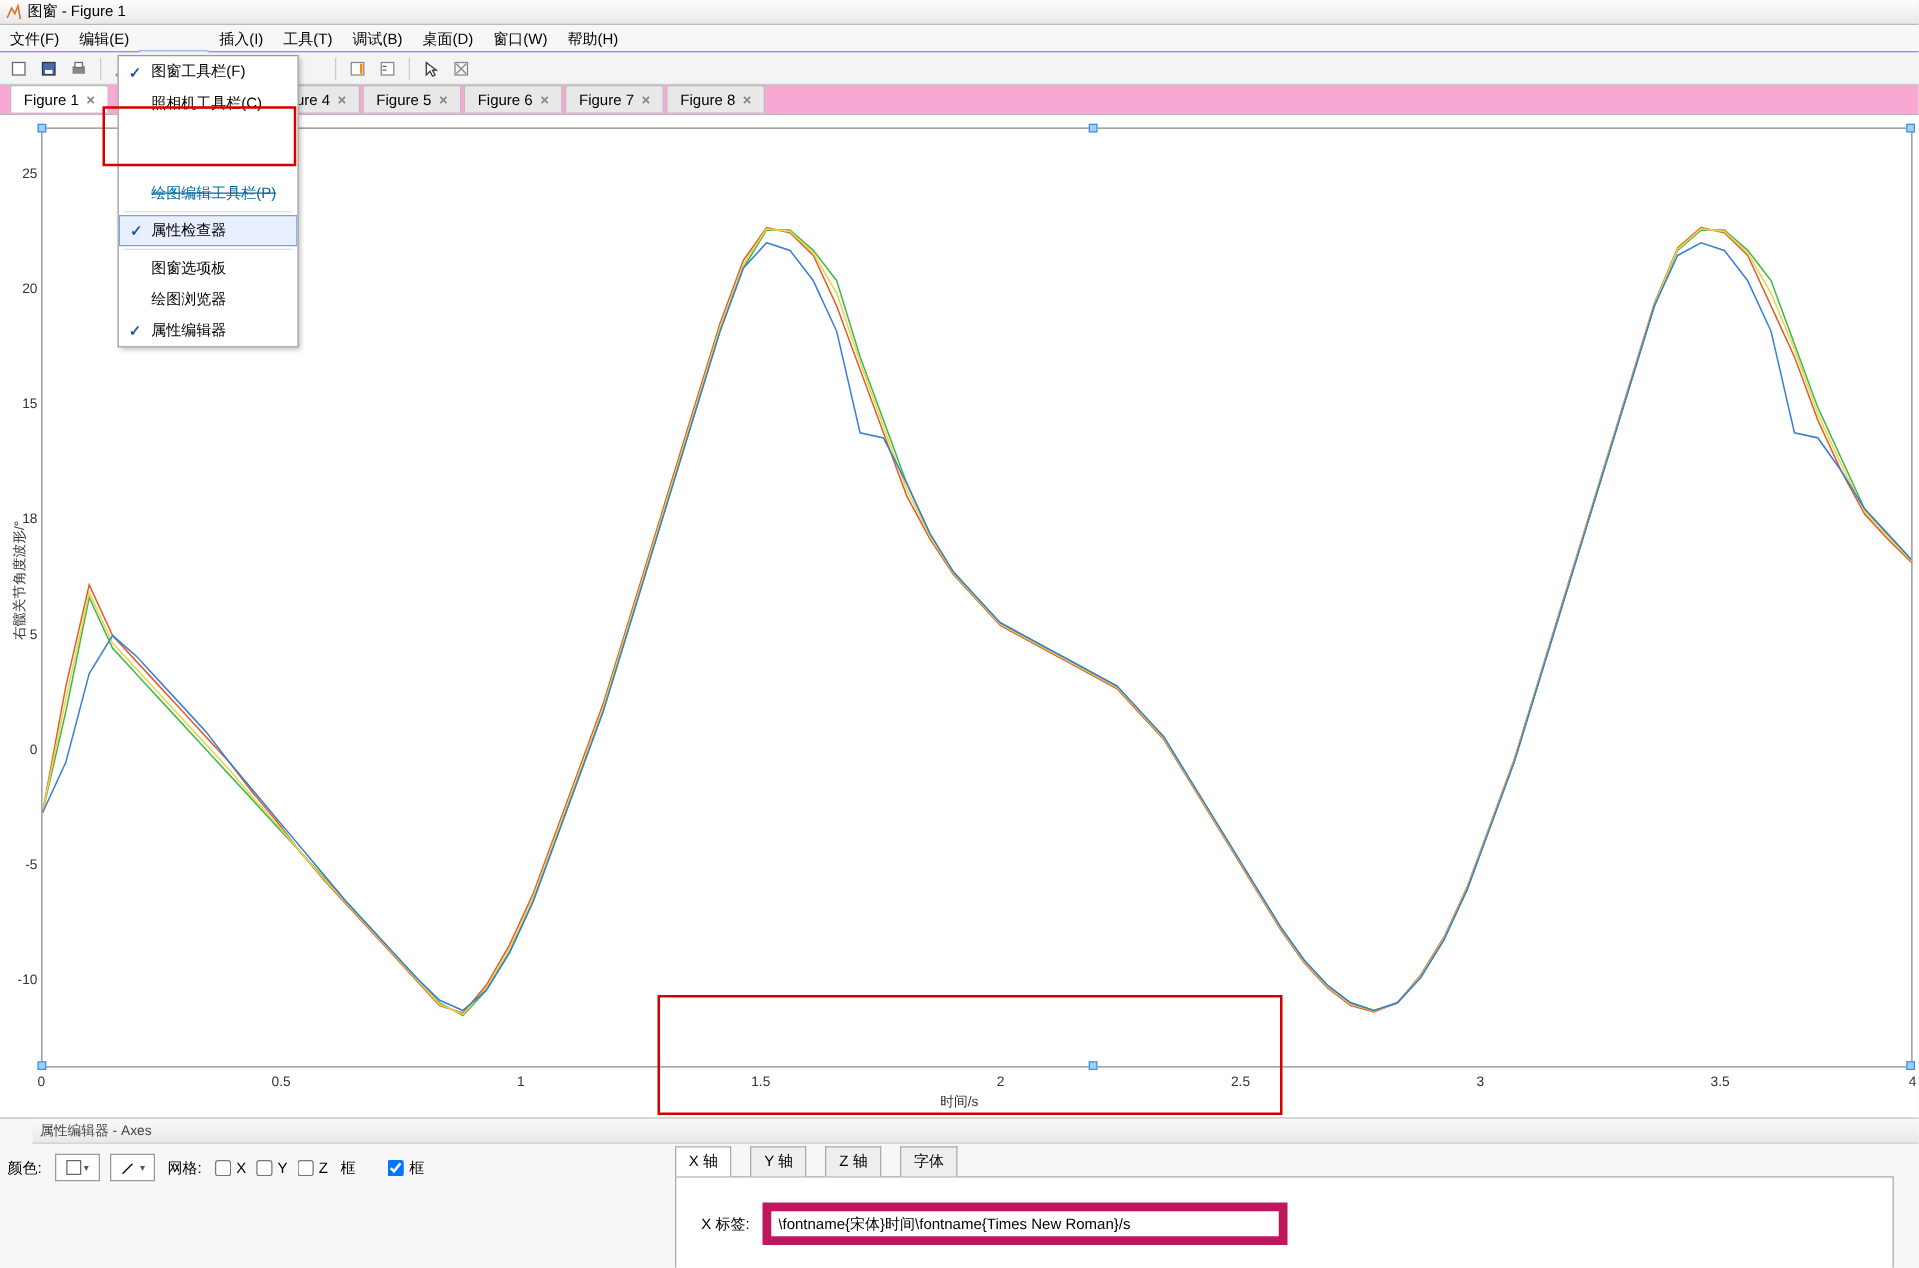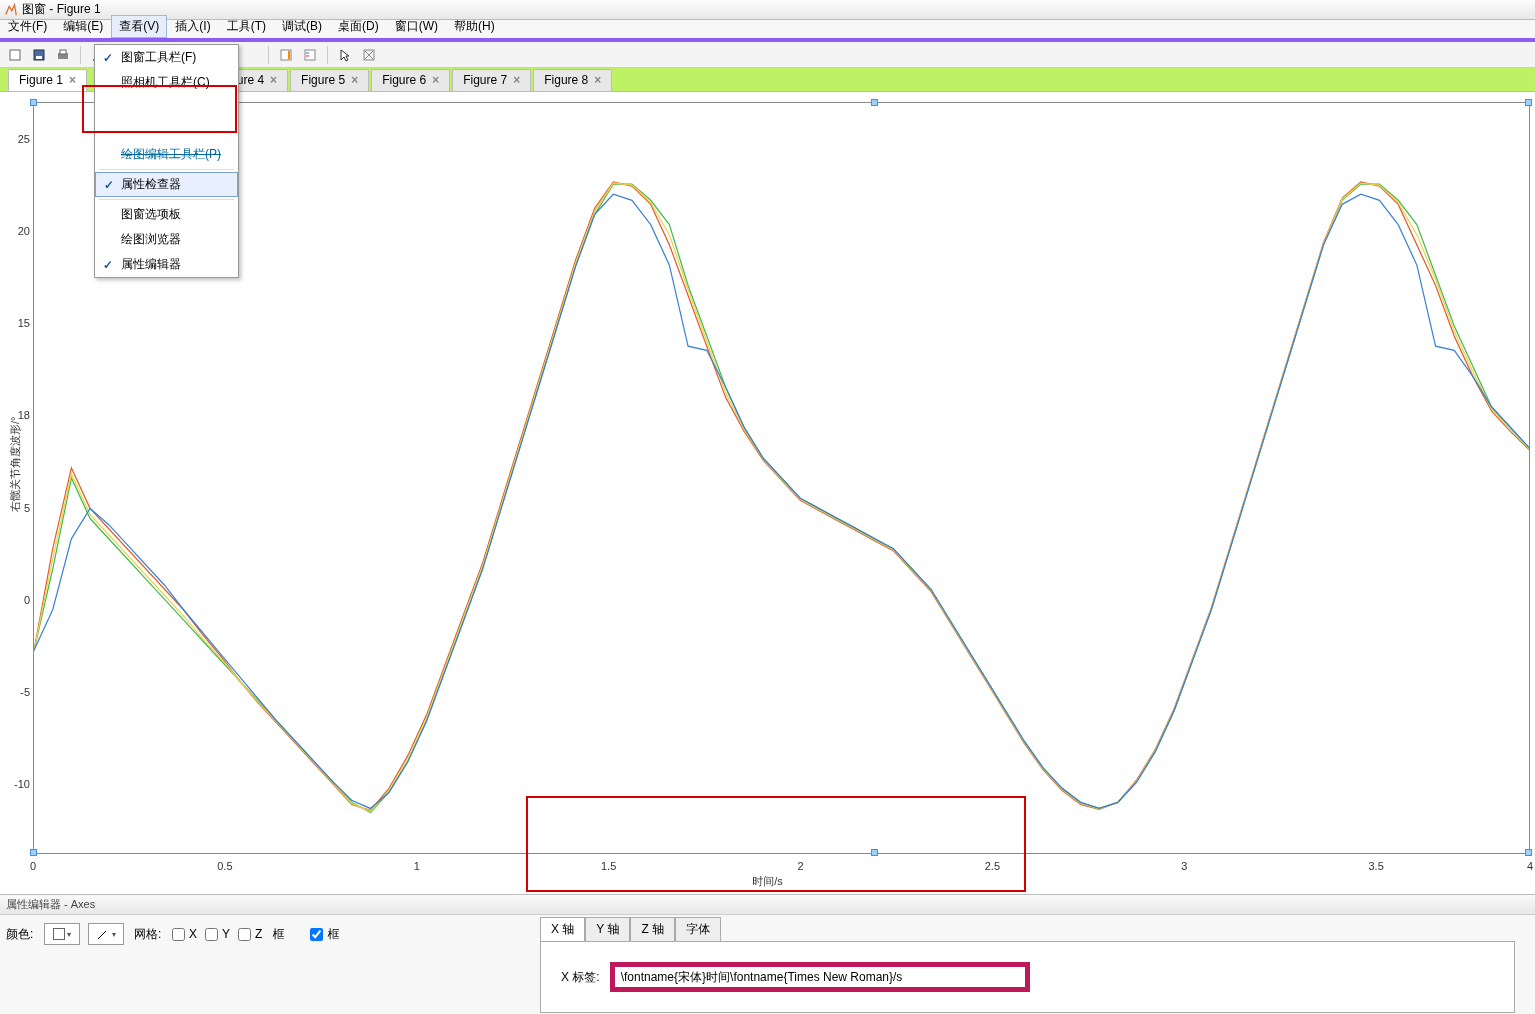--- a/index.html
+++ b/index.html
@@ -2,29 +2,29 @@
 <html><head>
 <meta charset="utf-8">
 <style>
 * { box-sizing: border-box; margin: 0; padding: 0; font-family: "Microsoft YaHei", Tahoma, sans-serif; font-size: 12px; }
 body { width: 1535px; height: 1014px; background: #f0f0f0; overflow: hidden; display: flex; flex-direction: column; }
 
 .titlebar { height: 20px; background: linear-gradient(#fdfdfd,#e8e8e8); border-bottom: 1px solid #bbb; display: flex; align-items: center; padding: 0 4px; gap: 4px; }
 .titlebar .mlicon { width: 14px; height: 14px; display: inline-block; }
 .titlebar .mlicon svg { width: 14px; height: 14px; }
 
-.menubar { height: 22px; background: #f7f7f7; border-bottom: 4px solid #8b5cf6; display: flex; align-items: flex-end; }
+.menubar { height: 22px; background: #f7f7f7; border-bottom: 1px solid #8b5cf6; display: flex; align-items: flex-start; }
 .menubar .menuitem { padding: 3px 8px; cursor: default; display: flex; align-items: center; }
 .menubar .menuitem.active { background: #e6eefb; border: 1px solid #a0b8e0; padding: 2px 7px; margin-top: 20px; }
 
 .toolbar { height: 26px; background: #f4f4f4; border-bottom: 1px solid #ccc; display: flex; align-items: center; padding: 0 4px; gap: 2px; }
 .tbbtn { width: 22px; height: 22px; border: 1px solid transparent; display: flex; align-items: center; justify-content: center; cursor: default; border-radius: 2px; }
 .tbsep { width: 1px; height: 18px; background: #ccc; margin: 0 4px; }
 
-.tabbar { height: 24px; background: #bef264; border-bottom: 1px solid #bbb; display: flex; align-items: center; padding: 0 8px; gap: 0; }
+.tabbar { height: 24px; background: #f9a8d4; border-bottom: 1px solid #bbb; display: flex; align-items: flex-start; padding: 0 8px; gap: 0; }
 .tab { height: 22px; padding: 0 10px; border: 1px solid #bbb; border-bottom: none; background: #e8e8e8; margin-right: 2px; display: flex; align-items: center; gap: 6px; border-radius: 2px 2px 0 0; }
 .tab.active { background: #fff; }
 .tab .close { color: #888; font-weight: bold; }
 
 .workarea { flex: 1; background: #fff; position: relative; }
 .plot { position: absolute; left: 33px; top: 10px; right: 5px; bottom: 40px; border: 1px solid #888; }
 .ylabel { position: absolute; left: 0px; top: 45%; transform: rotate(-90deg); transform-origin: left top; font-size: 11px; color: #333; }
 .xlabel { position: absolute; left: 50%; bottom: 5px; transform: translateX(-50%); font-size: 11px; color: #333; }
 .ytick { position: absolute; left: 0; width: 30px; text-align: right; font-size: 11px; color: #333; transform: translateY(-50%); }
 .xtick { position: absolute; bottom: 22px; font-size: 11px; color: #333; transform: translateX(-50%); }
@@ -32,36 +32,36 @@
 
 .dropdown { position: absolute; left: 94px; top: 44px; width: 145px; background: #fff; border: 1px solid #999; box-shadow: 2px 2px 4px rgba(0,0,0,0.25); z-index: 20; }
 .dropdown .dditem { padding: 4px 8px 4px 26px; position: relative; display: flex; align-items: center; cursor: default; }
 .dropdown .dditem.dis { color: #0369a1; text-decoration: line-through; margin-top: 47px; }
 .dropdown .dditem .chk { position: absolute; left: 6px; width: 14px; height: 14px; display: flex; align-items: center; justify-content: center; color: #1a58a0; font-weight: bold; }
 .dropdown .ddsep { height: 1px; background: #ddd; margin: 2px 4px; }
 .dropdown .highlighted { background: #e8f0ff; border: 1px solid #7aa2d6; padding: 3px 7px 3px 25px; }
 .redbox1 { position: absolute; left: 82px; top: 85px; width: 155px; height: 48px; border: 2px solid #d40000; pointer-events: none; z-index: 21; }
 
 .propeditor { height: 120px; background: #f7f7f7; border-top: 1px solid #bbb; position: relative; }
-.propeditor .pehdr { height: 20px; background: linear-gradient(#fafafa,#e8e8e8); border-bottom: 1px solid #ccc; padding: 2px 6px; font-size: 11px; color: #444; }
+.propeditor .pehdr { height: 20px; background: linear-gradient(#fafafa,#e8e8e8); border-bottom: 1px solid #ccc; padding: 2px 6px; font-size: 11px; color: #444; margin-left: 26px; }
 .propeditor .peleft { position: absolute; left: 6px; top: 28px; display: flex; flex-direction: row; gap: 10px; }
 .propeditor .row { display: flex; align-items: center; gap: 8px; }
 .propeditor .lblcell { width: 30px; }
 .propeditor .chkcell { display: flex; align-items: center; gap: 4px; }
 .colorbtn { width: 36px; height: 22px; border: 1px solid #999; background: #fff; display: flex; align-items: center; justify-content: center; gap: 2px; }
 .colorbtn .sw { width: 12px; height: 12px; border: 1px solid #666; }
 .colorbtn .dd { font-size: 8px; color: #555; }
 
 .propeditor .peright { position: absolute; left: 540px; top: 22px; right: 20px; }
-.axistabs { display: flex; gap: 0; }
+.axistabs { display: flex; gap: 15px; }
 .axistab { border: 1px solid #aaa; padding: 3px 10px; background: #eee; border-bottom: none; }
 .axistab.active { background: #fff; }
 .axispanel { border: 1px solid #aaa; padding: 20px; background: #fff; min-height: 50px; }
 .xlabelrow { display: flex; align-items: center; gap: 10px; }
-.xlabelrow input { width: 420px; padding: 3px 6px; border: 5px solid #be185d; }
+.xlabelrow input { width: 420px; padding: 3px 6px; border: 7px solid #be185d; }
 .redbox2 { position: absolute; left: 526px; top: 796px; width: 500px; height: 96px; border: 2px solid #d40000; pointer-events: none; z-index: 21; }
 input[type=checkbox] { width: 13px; height: 13px; }
 </style>
 </head>
 <body>
 
 <div class="titlebar">
   <span class="mlicon">
     <svg viewBox="0 0 16 16">
         <path d="M2 13 L6 4 L9 9 L12 2 L14 14" fill="none" stroke="#d9742a" stroke-width="1.5"></path>

